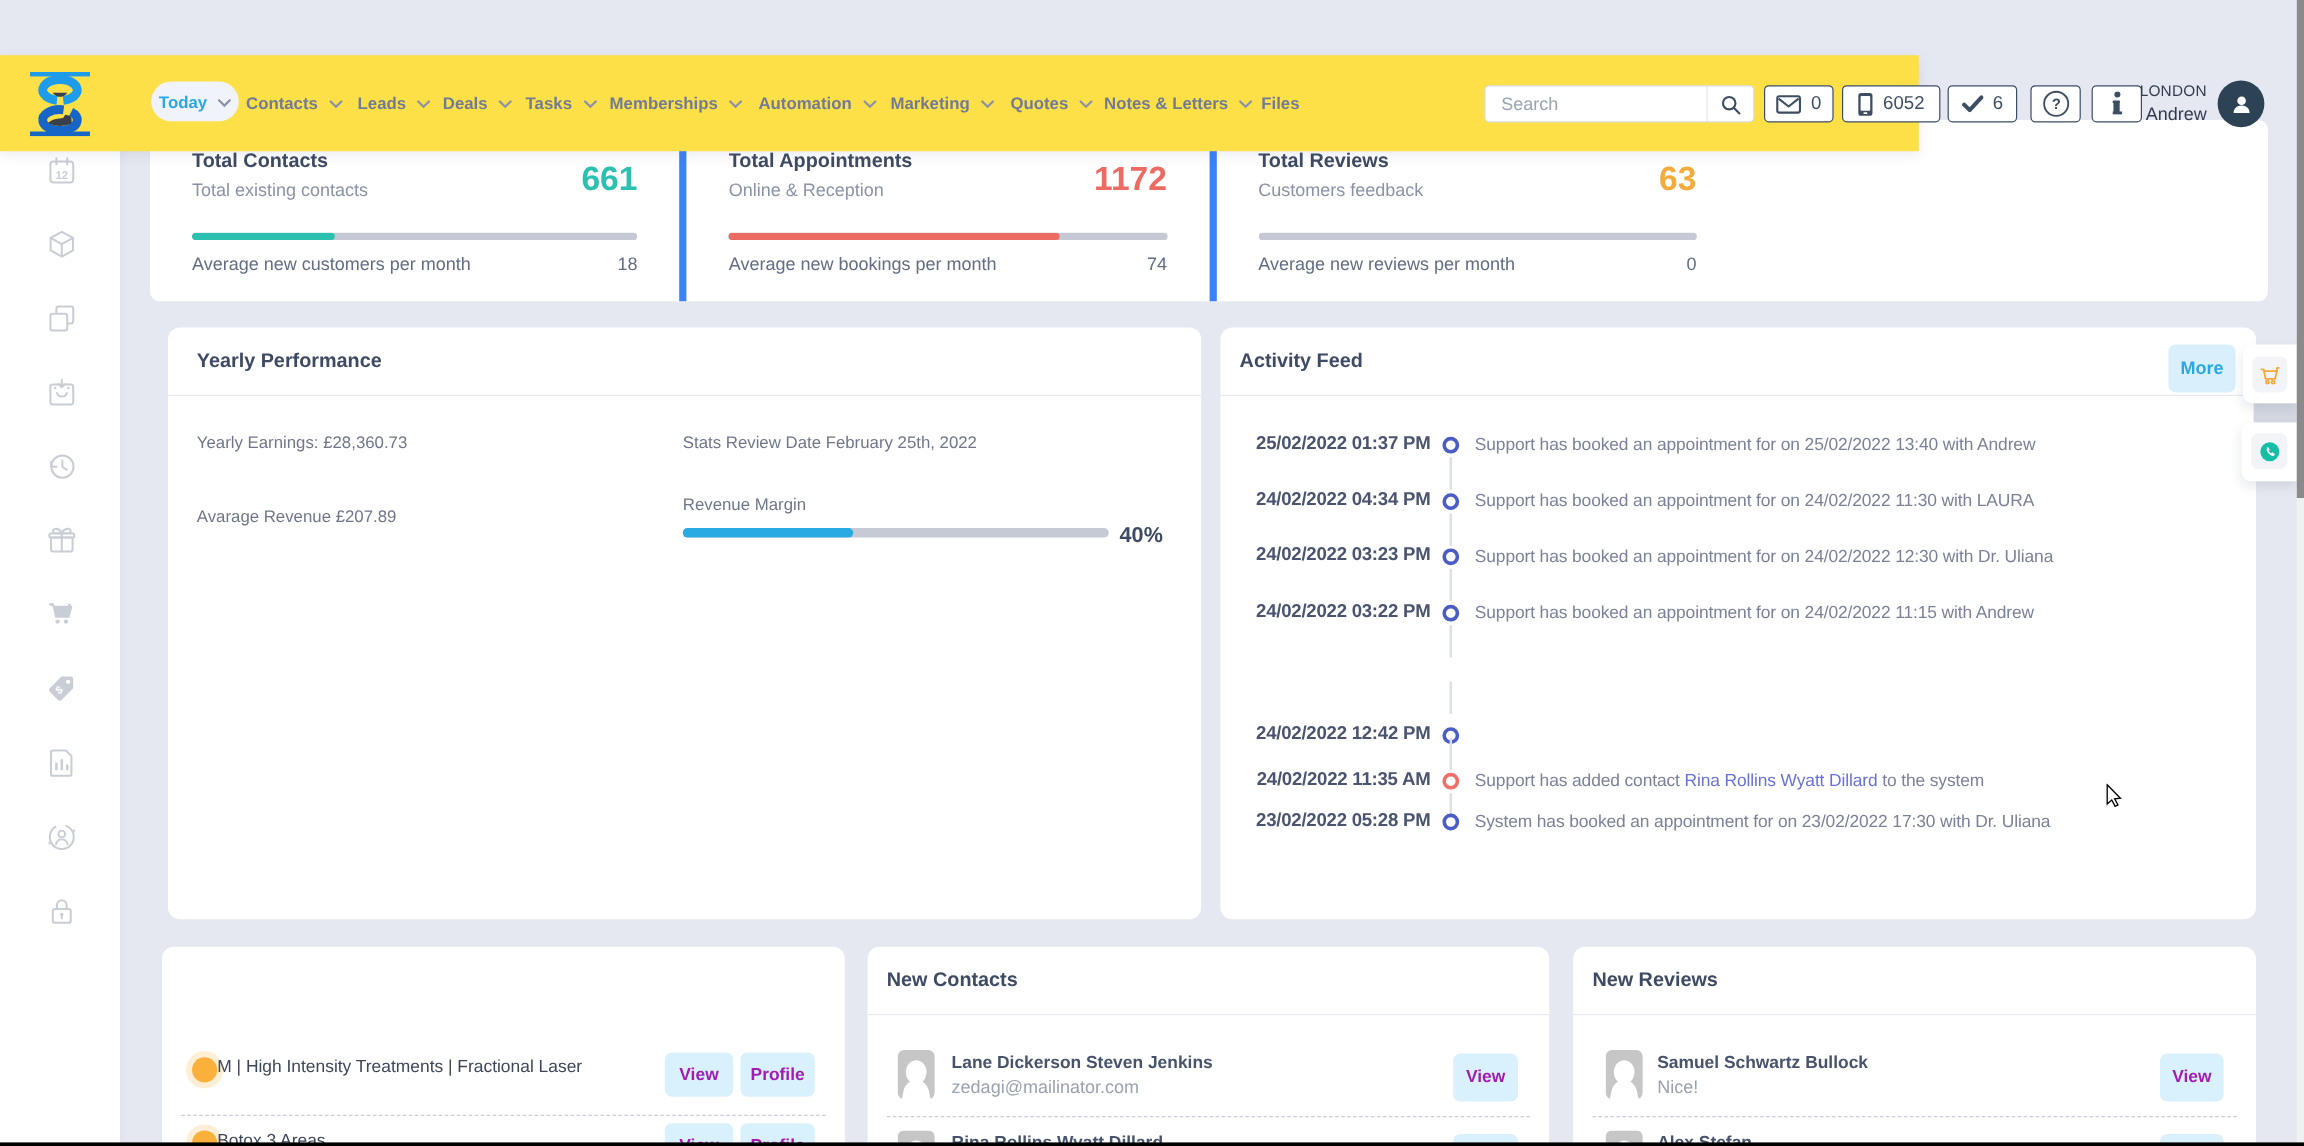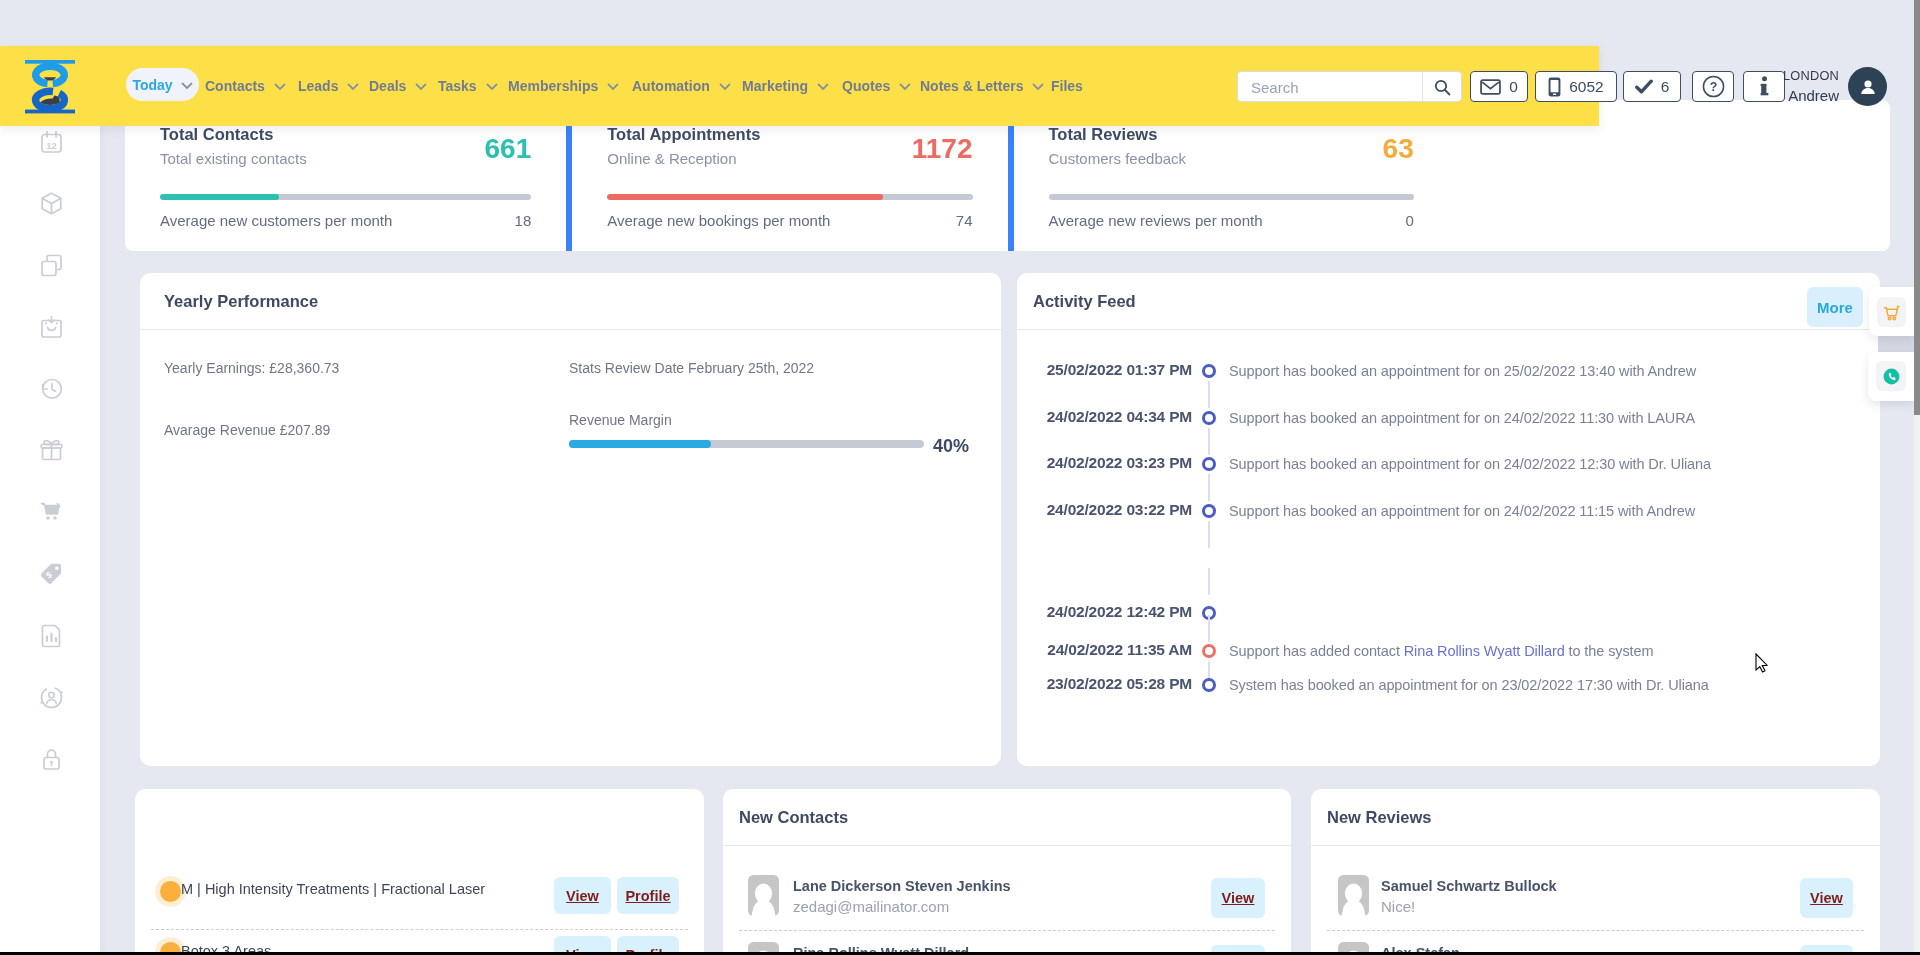--- a/index.html
+++ b/index.html
@@ -74,22 +74,22 @@
   .feedrow .dot.r { border-color:#EF6F68; }
   .feedrow .tx { position:absolute; left:212px; top:4px; font-size:14.5px; letter-spacing:-0.1px; color:#7A8198; white-space:nowrap; }
   .feedrow .tx a { color:#6872D6; text-decoration:none; }
   .conn { position:absolute; width:2px; background:#DCDFEA; }
 
   
   #panelNA { left:135px; top:789px; width:569px; height:240px; }
   #panelNC { left:723px; top:789px; width:568px; height:240px; }
   #panelNR { left:1311px; top:789px; width:569px; height:240px; }
   #panelNA .pt, #panelNC .pt, #panelNR .pt { left:16px; }
-  .pbtn { position:absolute; background:#D9F1FC; border-radius:6px; color:#7f1d1d;
-          font-size:14.5px; font-weight:700; display:flex; align-items:center; justify-content:center;text-decoration:underline; }
+  .pbtn { position:absolute; background:#D9F1FC; border-radius:6px; color:#a21caf;
+          font-size:14.5px; font-weight:700; display:flex; align-items:center; justify-content:center; }
   .dash { position:absolute; left:16px; right:16px; border-top:1.5px dashed #C9CDD9; }
   .avatarph { position:absolute; width:31px; height:41px; }
 
   
   #floatcart { position:absolute; left:1869px; top:287px; width:45px; height:49px; background:#fff;
                border-radius:8px 0 0 8px; box-shadow:0 4px 10px rgba(60,70,100,0.12); z-index:30; }
   #floatcart .in { position:absolute; left:8px; top:10px; width:29px; height:30px; background:#F3F4F8; border-radius:6px;
                    display:flex; align-items:center; justify-content:center; }
   #graystrip { position:absolute; left:1878px; top:336px; width:36px; height:16px; background:#D5D8E2; z-index:29; }
   #floatphone { position:absolute; left:1868px; top:352px; width:46px; height:49px; background:#fff;

